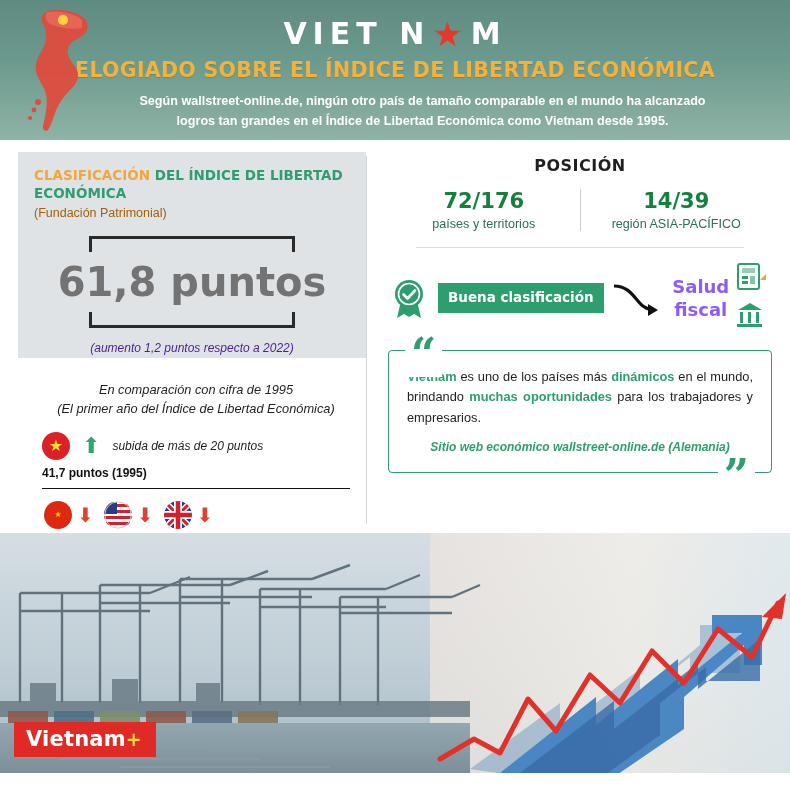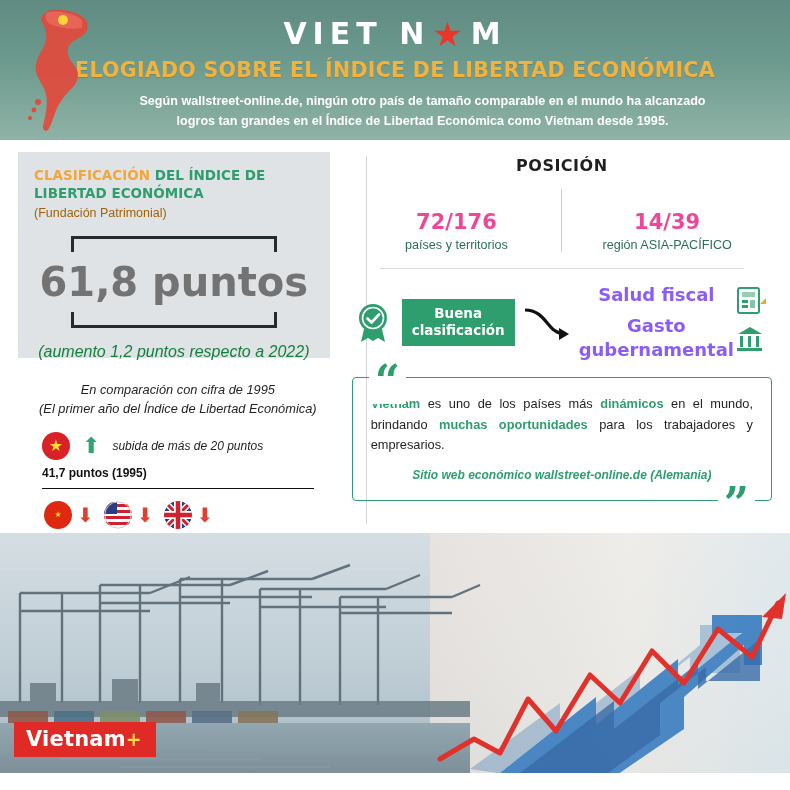--- a/index.html
+++ b/index.html
@@ -110,22 +110,22 @@
   .bracket-bot { bottom: 0; border-bottom: 3px solid #2a2a2a; border-left: 3px solid #2a2a2a; border-right: 3px solid #2a2a2a; }
   .points {
     position: absolute; top: 50%; left: 50%; transform: translate(-50%,-50%);
     font-size: 40px; font-weight: bold; color: #737373; white-space: nowrap;
     font-family: "DejaVu Sans", sans-serif;
   }
   .gp-note {
     margin-top: 12px;
     text-align: center;
     font-style: italic;
-    font-size: 16px;
-    color: #15803d;
+    font-size: 12px;
+    color: #4c1d95;
     line-height: 1.45;
   }
 
   .cmp-block { margin-top: 22px; padding-left: 8px; }
   .cmp-line {
     text-align: center; font-style: italic; font-size: 12.8px; color: #1f1f1f; line-height: 1.5;
   }
   .rise-row { display: flex; align-items: center; margin-top: 14px; padding-left: 16px; }
   .flag-circle {
     width: 28px; height: 28px; border-radius: 50%;
@@ -147,21 +147,21 @@
   
   .pos-title {
     text-align: center; font-size: 16px; font-weight: bold; color: #1f1f1f;
     letter-spacing: 0.5px; margin-top: 4px;
     font-family: "DejaVu Sans", sans-serif;
   }
   .pos-row { display: flex; margin-top: 14px; }
   .pos-cell { flex: 1; text-align: center; }
   .pos-cell.sep { border-right: 1px solid #c9ced1; }
   .pos-num { font-size: 21px; font-weight: bold; color: #f0a43a; font-family: "DejaVu Sans", sans-serif; }
-  .pos-num.grn { color: #ec4899; margin-top: 21px; }
+  .pos-num.grn { color: #15803d; }
   .pos-cap { margin-top: 4px; font-size: 12.6px; color: #2c6e5a; }
   .rule-soft { margin: 16px 28px 0 28px; border-top: 1px solid #d9dde0; }
 
   .rating-row { display: flex; align-items: center; margin-top: 14px; }
   .badge-ico { width: 42px; height: 42px; flex: none; }
   .rating-box {
     margin-left: 8px;
     background: #2f9e6e; color: #fff;
     font-weight: bold; font-size: 13.5px; line-height: 1.3;
     padding: 6px 10px; text-align: center;
@@ -334,21 +334,20 @@
 
           <div class="rating-box">Buena clasificación</div>
 
           <svg class="curve-arrow" viewBox="0 0 52 40">
             <path d="M4 8 C26 8 26 32 44 32" fill="none" stroke="#111" stroke-width="3.2"></path>
             <path d="M38 26 L48 32 L38 38 Z" fill="#111"></path>
           </svg>
 
           <div class="rating-items">
             <div class="rating-item">Salud fiscal</div>
-            <div class="rating-item">Gasto gubernamental</div>
           </div>
 
           <div class="side-icons">
             <svg width="34" height="30" viewBox="0 0 34 30">
               <rect x="4" y="2" width="21" height="25" rx="2" fill="none" stroke="#2f9e6e" stroke-width="2"></rect>
               <rect x="8" y="6" width="13" height="5" fill="#2f9e6e" opacity="0.5"></rect>
               <rect x="8" y="14" width="6" height="3" fill="#2f9e6e"></rect>
               <rect x="8" y="19" width="6" height="3" fill="#2f9e6e"></rect>
               <rect x="16" y="14" width="5" height="8" fill="#2f9e6e" opacity="0.6"></rect>
               <path d="M26 18 l6 -6 v6 z" fill="#f0a43a"></path>

